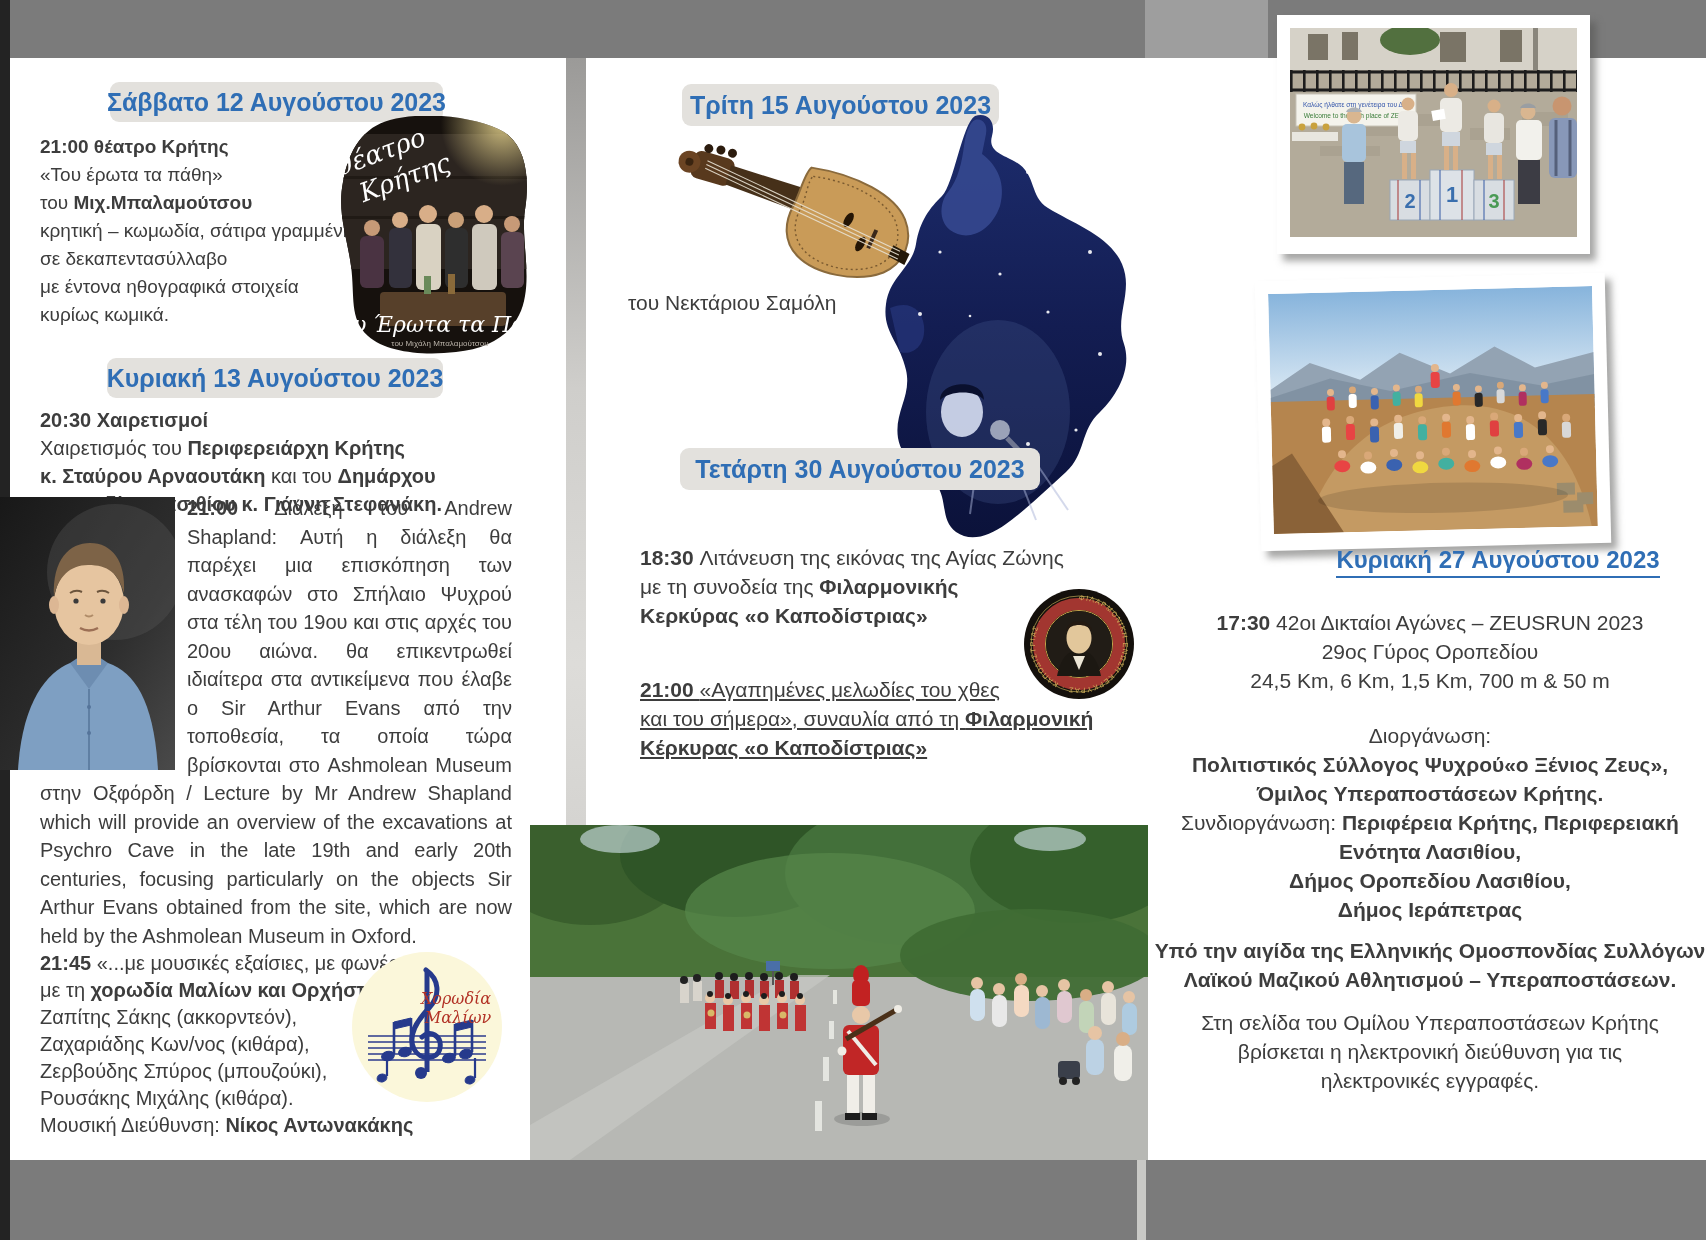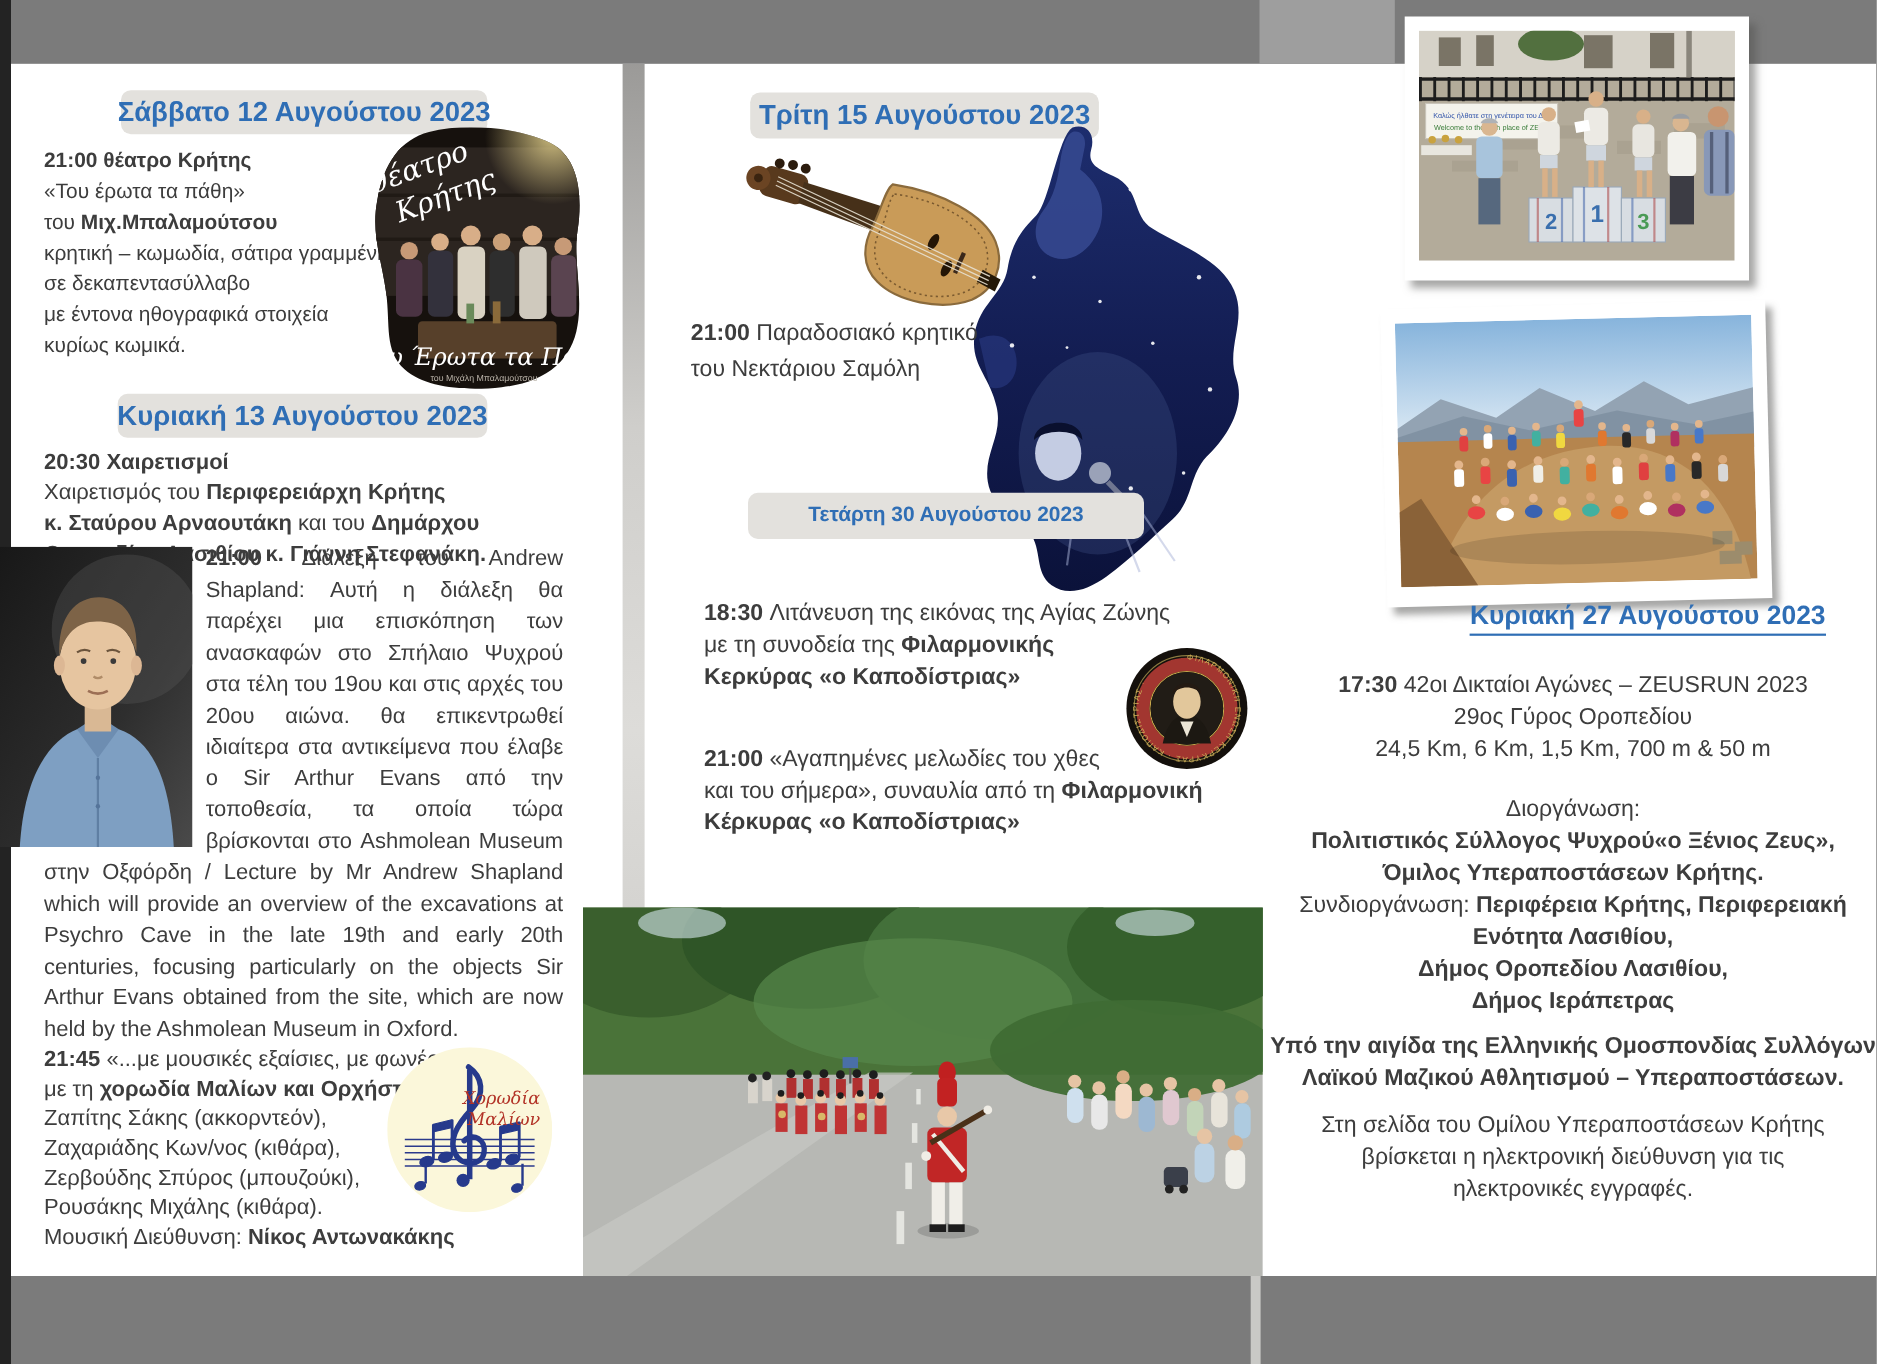--- a/index.html
+++ b/index.html
@@ -12,42 +12,42 @@
   .fold-a{position:absolute;left:566px;top:58px;width:20px;height:1102px;
           background:linear-gradient(180deg,#9b9a98 0%,#cfcecb 30%,#dddcd9 55%,#c4c3c0 100%);}
   .fold-b-top{position:absolute;left:1145px;top:0;width:123px;height:58px;background:#9e9e9e;}
   .fold-b-bottom{position:absolute;left:1137px;top:1160px;width:9px;height:80px;background:#c9c9c6;}
 
   .chip{position:absolute;background:#e3e1dd;border-radius:9px;display:flex;align-items:center;
         justify-content:center;font-weight:bold;color:#2f6eb5;white-space:nowrap;}
   #chip-sat{left:110px;top:82px;width:333px;height:40px;font-size:25px;}
   #chip-sun13{left:107px;top:358px;width:336px;height:40px;font-size:25px;}
   #chip-tue{left:682px;top:84px;width:317px;height:42px;font-size:25px;}
-  #chip-wed{left:680px;top:448px;width:360px;height:42px;font-size:19px;}
+  #chip-wed{left:680px;top:448px;width:360px;height:42px;font-size:25px;}
 
   .ln{white-space:nowrap;}
   .b{font-weight:bold;}
 
   #ev-theatre{position:absolute;left:40px;top:133px;font-size:19px;line-height:28px;}
   #ev-greet{position:absolute;left:40px;top:406px;font-size:20px;line-height:28px;}
   #lecture{position:absolute;left:40px;top:494px;width:472px;font-size:20px;line-height:28.5px;
            text-align:justify;}
   #shapland-photo{float:left;width:175px;height:273px;margin:3px 12px 4px -40px;}
   #ev-choir{position:absolute;left:40px;top:950px;font-size:20px;line-height:27px;}
 
   #poster{position:absolute;left:328px;top:116px;}
   #choir-logo{position:absolute;left:352px;top:952px;}
   #lyra{position:absolute;left:650px;top:126px;}
   #singer-blob{position:absolute;left:878px;top:112px;}
   #emblem{position:absolute;left:1023px;top:588px;}
   #parade{position:absolute;left:530px;top:825px;}
 
   #ev-glendi{position:absolute;left:628px;top:286px;font-size:21px;line-height:33px;}
   #ev-litany{position:absolute;left:640px;top:543px;font-size:21px;line-height:29px;}
-  #ev-concert{position:absolute;left:640px;top:675px;font-size:21px;line-height:29px;}
+  #ev-concert{position:absolute;left:640px;top:675px;font-size:21px;line-height:29px;text-decoration:underline;}
 
   .photo{position:absolute;background:#fff;box-shadow:6px 7px 7px rgba(80,80,78,.5);}
   #photo-podium{left:1277px;top:15px;padding:13px;}
   #photo-runners{left:1258px;top:277px;padding:13px;transform:rotate(-1.4deg);}
 
   #hdr-sun27{position:absolute;left:1228px;top:546px;width:540px;text-align:center;}
   #hdr-sun27 span{display:inline-block;font-weight:bold;font-size:24px;color:#2f6eb5;
                   border-bottom:2px solid #2f6eb5;padding-bottom:2px;}
   #col3-text{position:absolute;left:1150px;top:608px;width:560px;text-align:center;
              font-size:21px;line-height:29px;}
@@ -260,21 +260,20 @@
         <circle cx="150" cy="332" r="2"></circle>
     </g>
     <g stroke="#aab4d8" opacity=".5" stroke-width="2">
       <line x1="152" y1="342" x2="190" y2="398"></line>
         <line x1="140" y1="362" x2="158" y2="408"></line>
         <line x1="100" y1="344" x2="92" y2="402"></line>
     </g>
   </svg>
 
   <div id="ev-glendi">
-    <div class="ln"><span class="b">21:00 </span><span>Παραδοσιακό κρητικό</span></div>
     <div class="ln"><span>του Νεκτάριου Σαμόλη</span></div>
   </div>
 
   <div class="chip" id="chip-wed">Τετάρτη 30 Αυγούστου 2023</div>
 
   <div id="ev-litany">
     <div class="ln"><span class="b">18:30 </span><span>Λιτάνευση της εικόνας της Αγίας Ζώνης</span></div>
     <div class="ln"><span>με τη συνοδεία  της </span><span class="b">Φιλαρμονικής</span></div>
     <div class="ln"><span class="b">Κερκύρας «ο Καποδίστριας»</span></div>
   </div>

